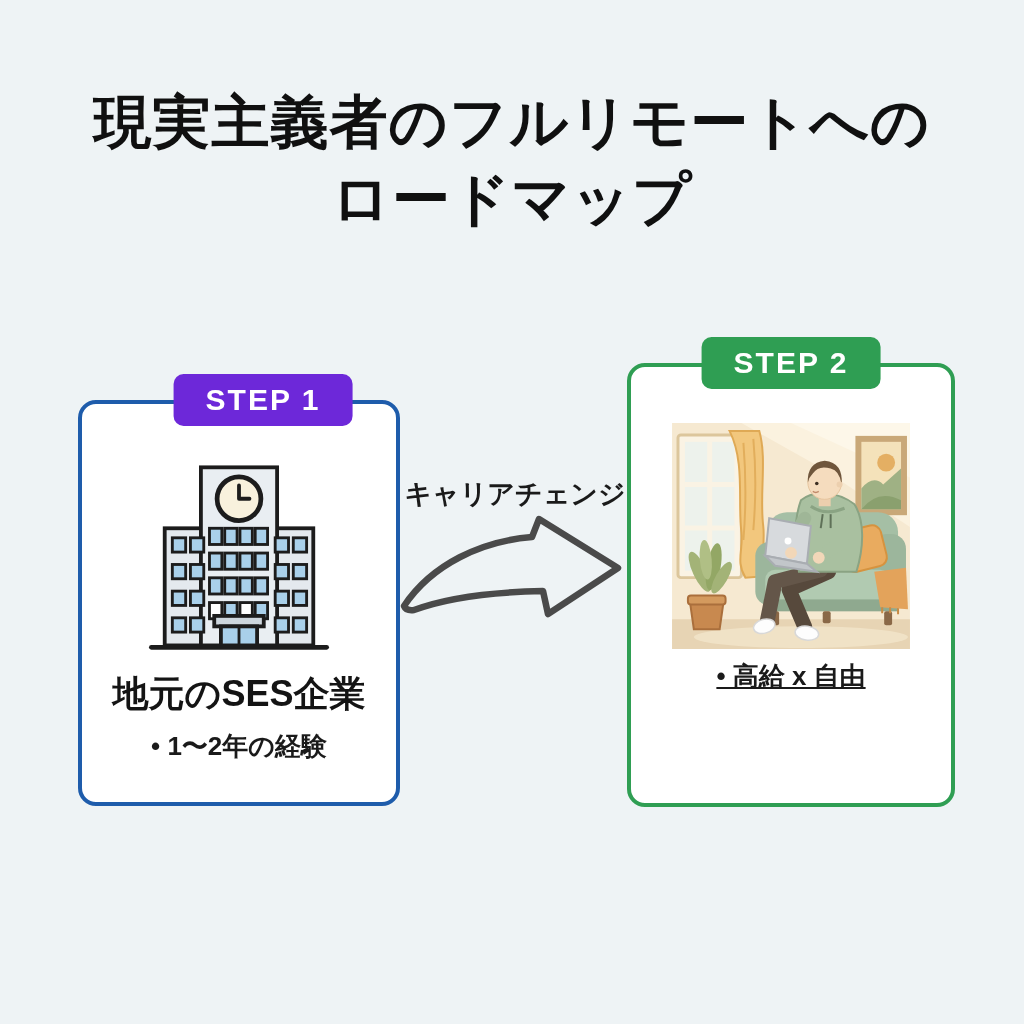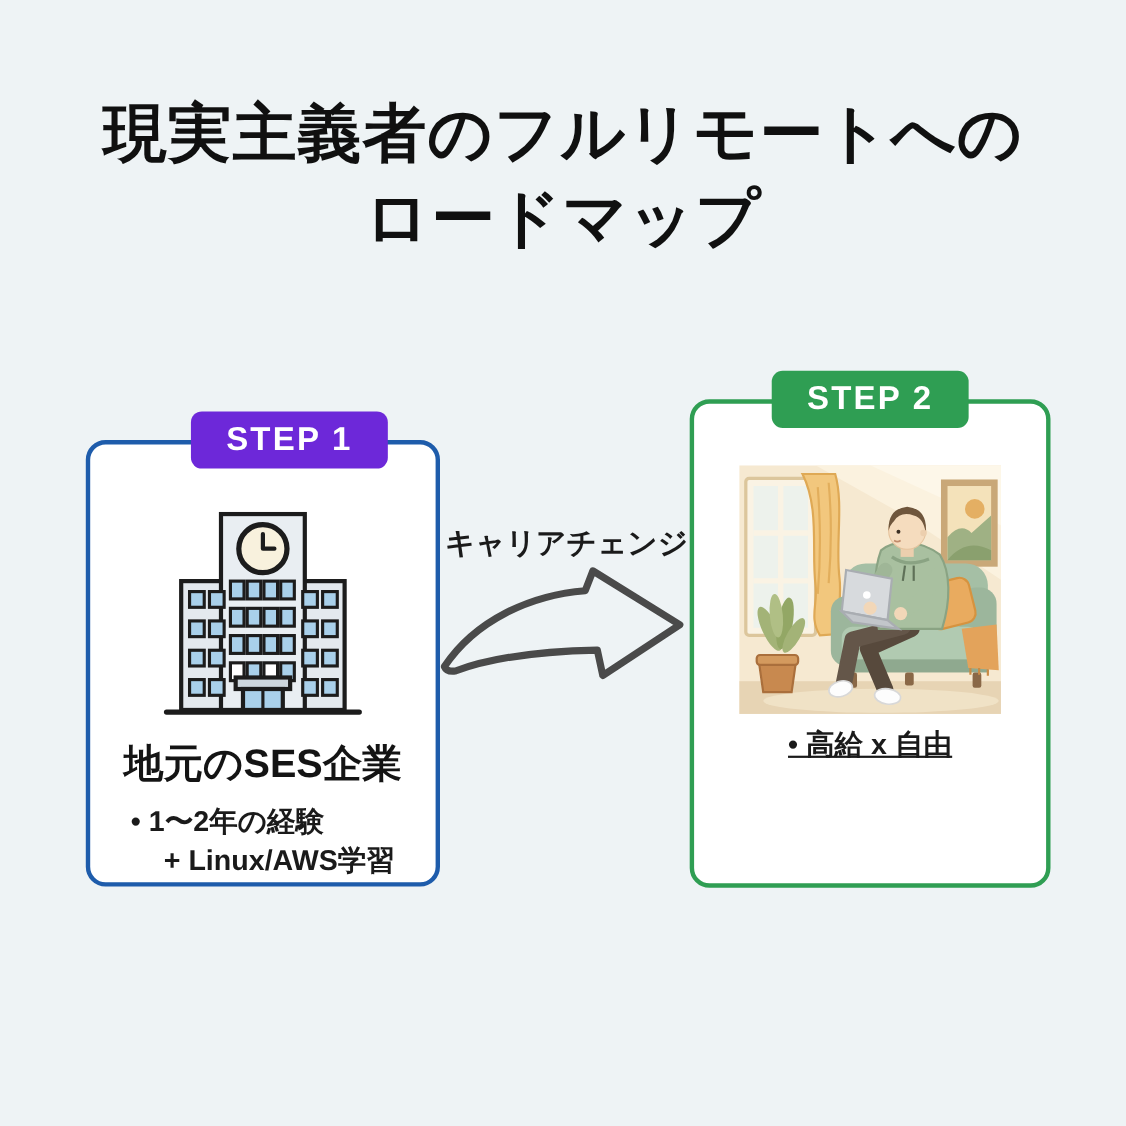--- a/index.html
+++ b/index.html
@@ -97,21 +97,20 @@
       </g>
       <rect x="74" y="170" width="52" height="11" fill="#cdd6dd" stroke="#1c1c1c" stroke-width="4"></rect>
       <rect x="81" y="181" width="38" height="20" fill="#a9d0ea" stroke="#1c1c1c" stroke-width="4"></rect>
       <line x1="100" y1="181" x2="100" y2="201" stroke="#1c1c1c" stroke-width="3"></line>
       <line x1="8" y1="203" x2="192" y2="203" stroke="#1c1c1c" stroke-width="5" stroke-linecap="round"></line>
     </svg>
 
     <div class="card-heading">地元のSES企業</div>
     <div class="bullets bullets-left">
       <div>• 1〜2年の経験</div>
-      <div class="bullet-indent">+ Linux/AWS学習</div>
     </div>
   </div>
 
   <div class="connector-label" style="color: rgb(26, 26, 26);">キャリアチェンジ</div>
   <svg class="connector-arrow" width="230" height="108" viewBox="0 0 230 108">
     <path d="M6,94 C34,52 84,29 134,25 L141,7 L220,56 L150,102 L145,79 C96,80 48,86 16,98 Q8,99 6,94 Z" fill="none" stroke="#4a4a4a" stroke-width="6.5" stroke-linejoin="round" stroke-linecap="round"></path>
   </svg>
 
   <div class="step-card card-2" style="border-color: rgb(47, 158, 83);">
     <div class="badge" style="background-color: rgb(47, 158, 83);">STEP 2</div>

